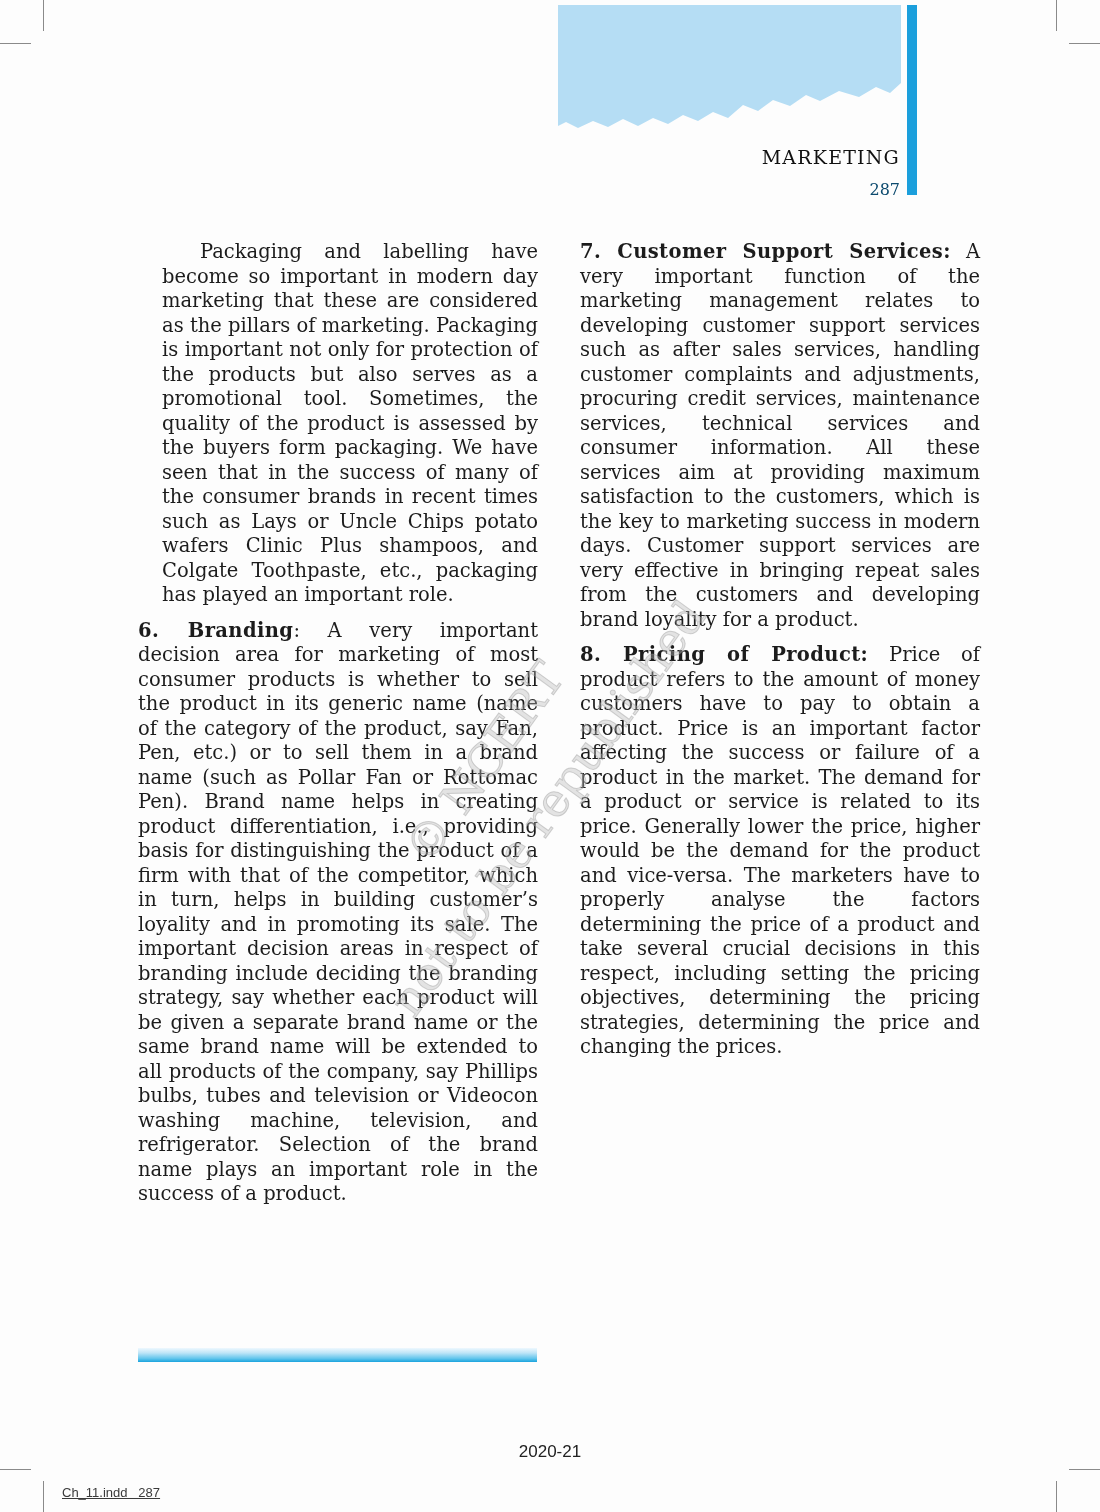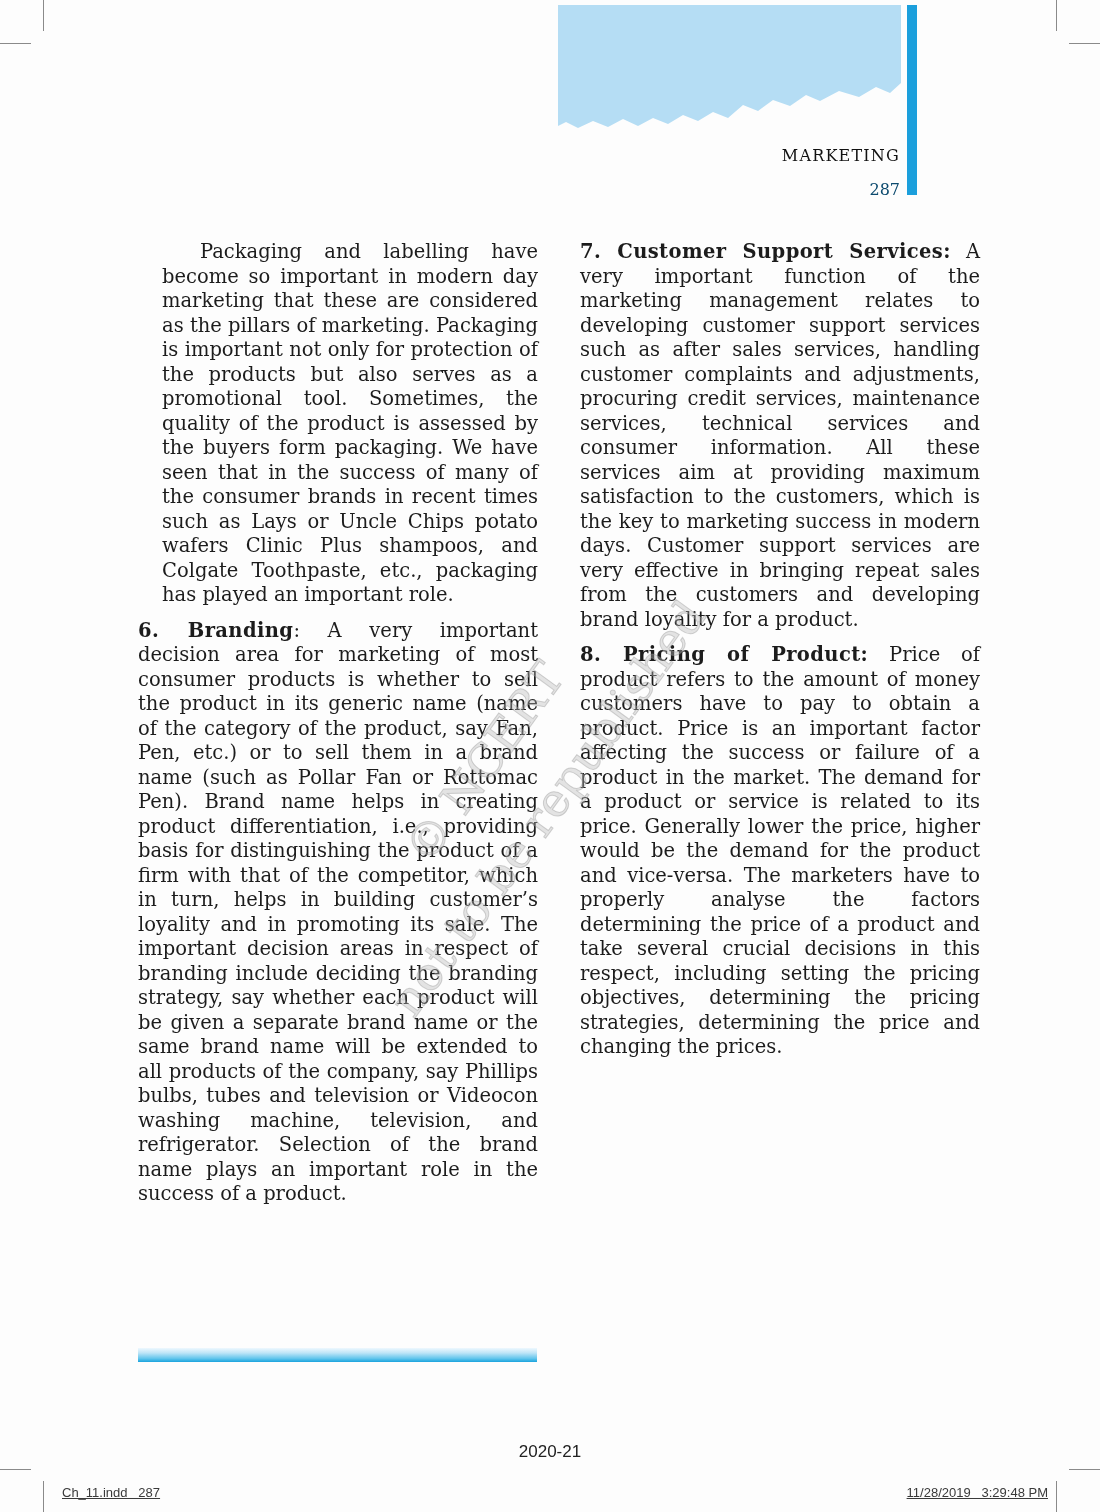--- a/index.html
+++ b/index.html
@@ -22,21 +22,21 @@
   .crop.v{width:1px;height:31px;}
   .crop.h{height:1px;width:31px;}
   
   .torn-paper{position:absolute;left:558px;top:5px;width:343px;height:133px;}
   .accent-vbar{
     position:absolute;left:907px;top:5px;width:10px;height:190px;
     background:var(--accent-blue);
   }
   .header-label{
     position:absolute;left:560px;top:146px;width:340px;
-    text-align:right;font-size:16px;letter-spacing:1.2px;color:#111;
+    text-align:right;font-size:19px;letter-spacing:1.2px;color:#111;
   }
   .page-number{
     position:absolute;left:560px;top:180px;width:340px;
     text-align:right;font-size:16px;color:#0c4a6e;
   }
   
   .col{
     position:absolute;top:240px;width:400px;
     font-size:19.5px;line-height:24.5px;
     text-align:justify;color:var(--ink);
@@ -117,15 +117,14 @@
 
   <div class="watermark">
     <div class="wm-line1">© NCERT</div>
     <div class="wm-line2">not to be republished</div>
   </div>
 
   <div class="gradient-rule"></div>
 
   <div class="edition">2020-21</div>
   <div class="slug slug-left">Ch_11.indd   287</div>
-  <div class="slug slug-right">11/28/2019   3:29:48 PM</div>
 
 </div>
 
 </body></html>

